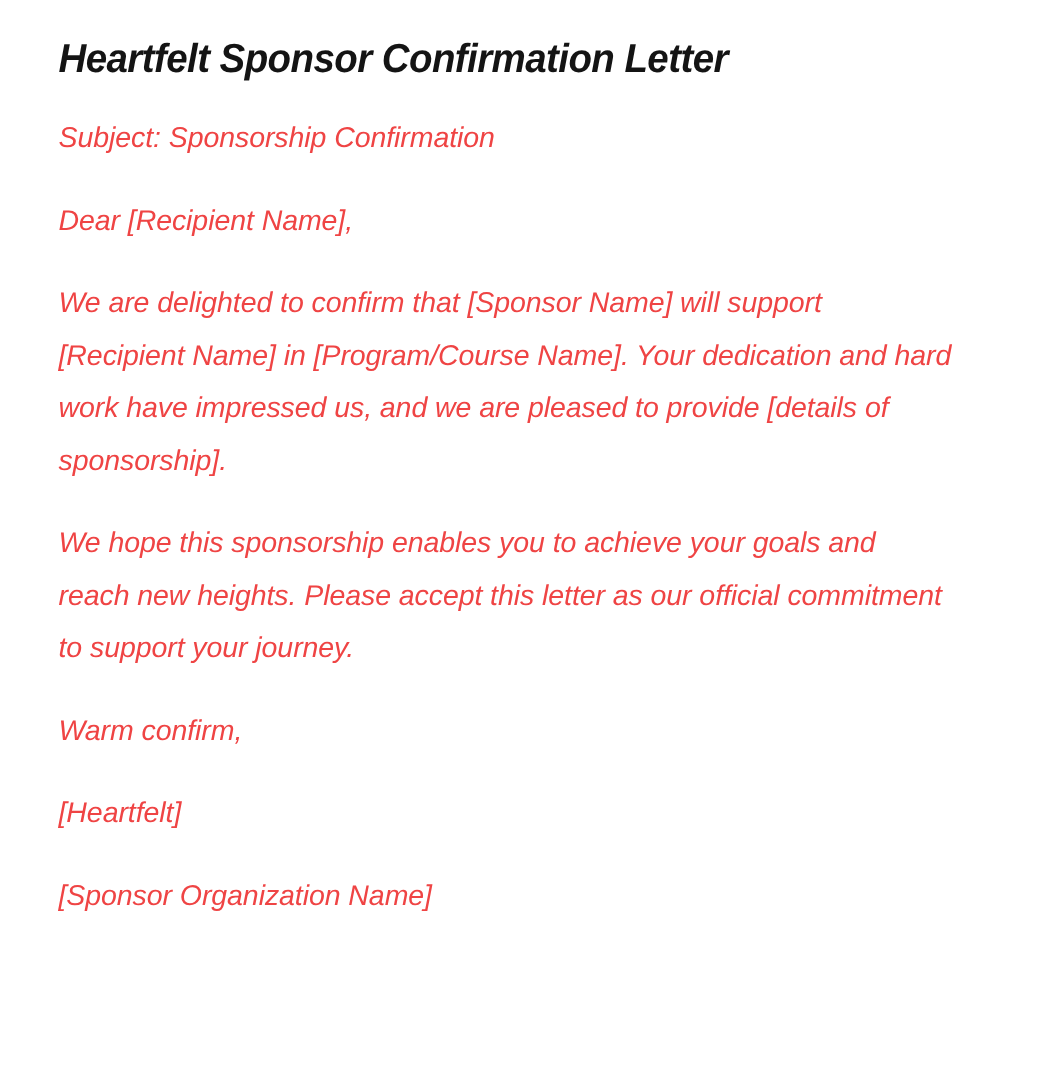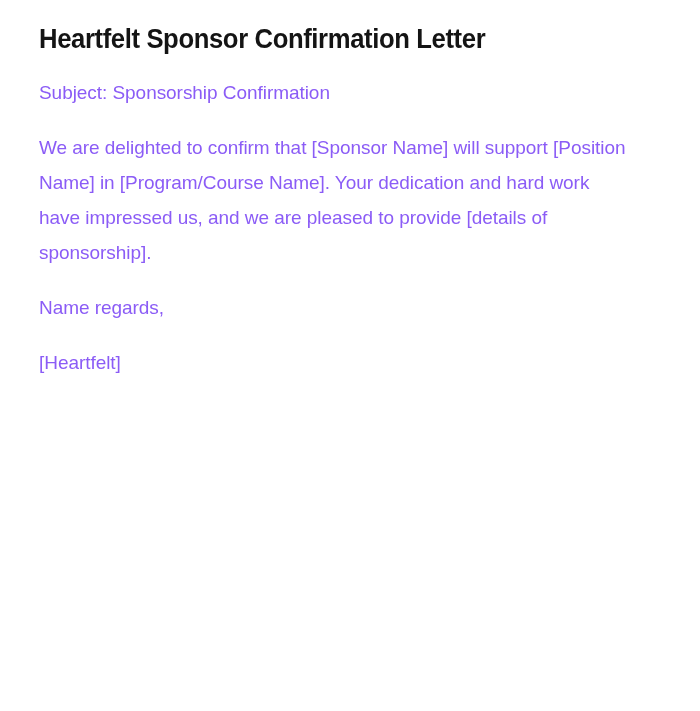--- a/index.html
+++ b/index.html
@@ -15,20 +15,21 @@
     font-family: "Liberation Sans", "DejaVu Sans", sans-serif;
     color: #1a1a1a;
     -webkit-font-smoothing: antialiased;
   }
   .page {
     box-sizing: border-box;
     width: 700px;
     height: 711px;
     padding: 22px 40px 0 39px;
     background: #ffffff;
+    font-style: italic;
   }
   .letter-title {
     margin: 0 0 0 0;
     padding: 0;
     font-size: 27px;
     line-height: 34px;
     font-weight: 700;
     letter-spacing: -0.4px;
     color: #141414;
     font-family: "Liberation Sans Narrow", "Liberation Sans", "DejaVu Sans", sans-serif;
@@ -40,45 +41,48 @@
     margin: 0;
     padding: 0;
     width: 596px;
   }
   .letter-body p {
     margin: 0 0 20px 0;
     padding: 0;
     font-size: 19px;
     line-height: 35px;
     font-weight: 400;
-    color: #8b5cf6;
+    color: #ef4444;
     letter-spacing: -0.05px;
   }
   .letter-body p.first-line {
     margin-top: 19px;
   }
   .letter-body p:last-child {
     margin-bottom: 0;
   }
 </style>
 </head>
 <body>
 
 <div class="page">
 
   <h1 class="letter-title">Heartfelt Sponsor Confirmation Letter</h1>
 
   <div class="letter-body">
 
     <p class="first-line">Subject: Sponsorship Confirmation</p>
 
+    <p>Dear [Recipient Name],</p>
 
-    <p>We are delighted to confirm that [Sponsor Name] will support [Position Name] in [Program/Course Name]. Your dedication and hard work have impressed us, and we are pleased to provide [details of sponsorship].</p>
+    <p>We are delighted to confirm that [Sponsor Name] will support [Recipient Name] in [Program/Course Name]. Your dedication and hard work have impressed us, and we are pleased to provide [details of sponsorship].</p>
 
+    <p>We hope this sponsorship enables you to achieve your goals and reach new heights. Please accept this letter as our official commitment to support your journey.</p>
 
-    <p>Name regards,</p>
+    <p>Warm confirm,</p>
 
 
     <p>[Heartfelt]</p>
 
+    <p>[Sponsor Organization Name]</p>
 
   </div>
 </div>
 
 </body></html>

